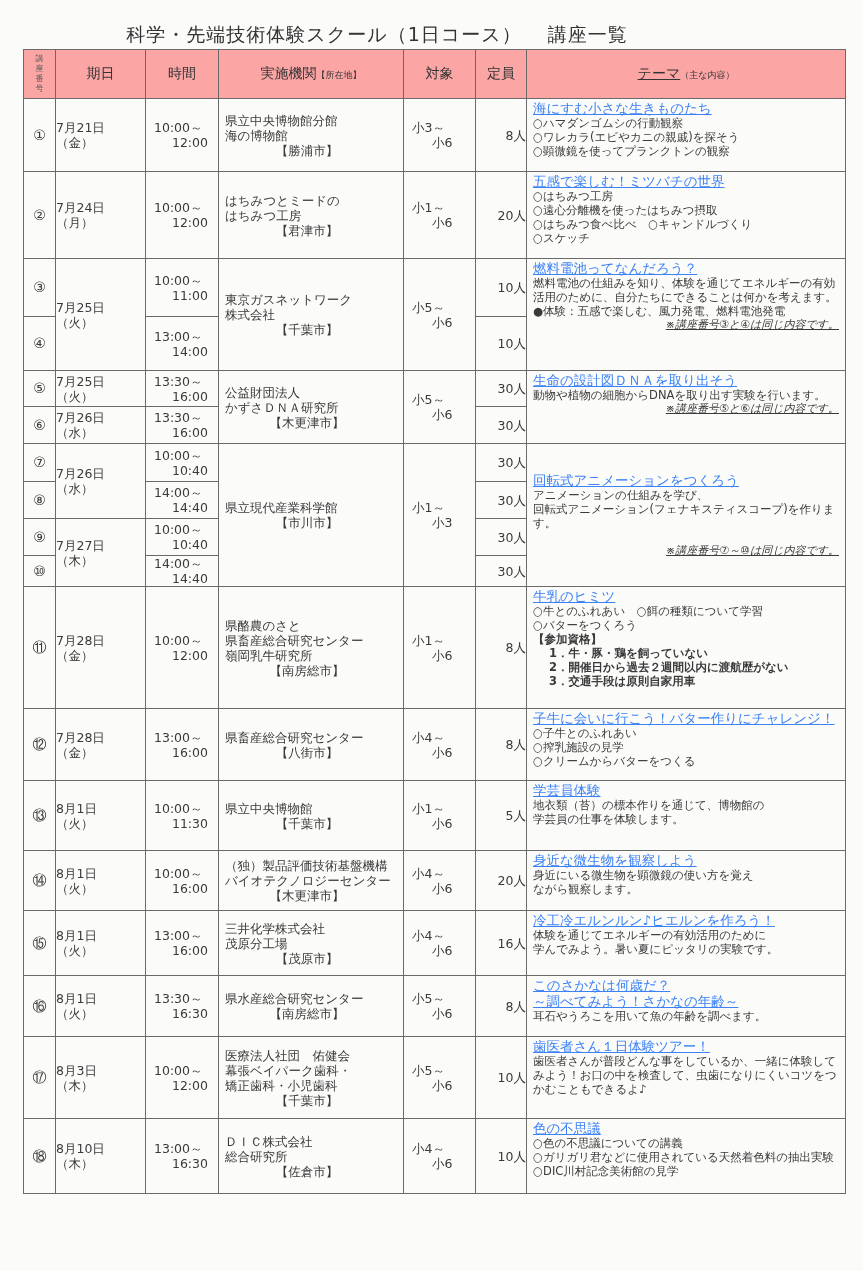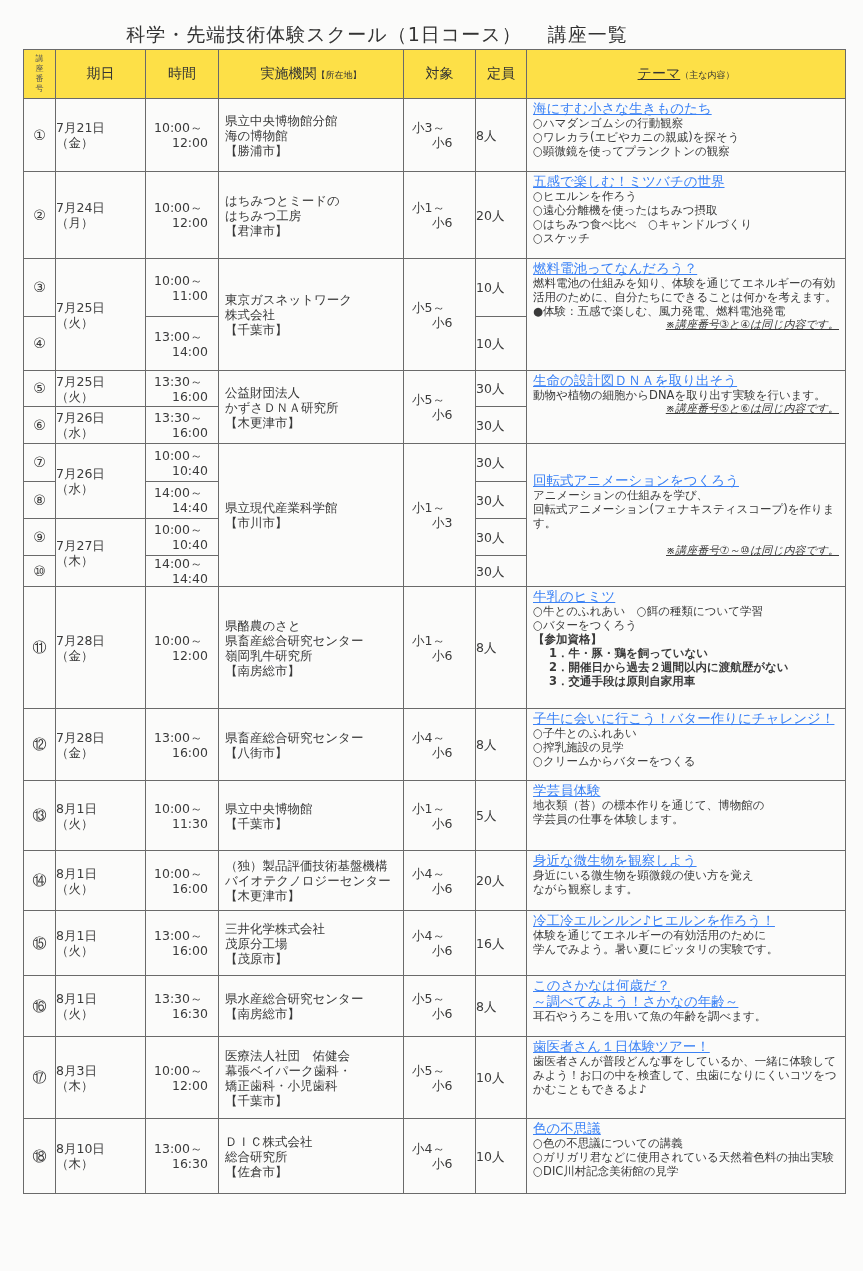--- a/index.html
+++ b/index.html
@@ -2,34 +2,34 @@
 <html><head>
 <meta charset="utf-8">
 <style>
   html,body{margin:0;padding:0;background:#fbfbfa;}
   body{width:863px;height:1271px;position:relative;overflow:hidden;
        font-family:"DejaVu Sans","Liberation Sans",sans-serif;color:#3a3a3a;}
   .title{position:absolute;left:0;width:754px;top:22px;text-align:center;font-size:19px;color:#333;letter-spacing:1px;}
   .title .sp{display:inline-block;width:26px;}
   table{position:absolute;left:23px;top:49px;border-collapse:collapse;table-layout:fixed;width:822px;}
   td,th{border:1px solid #6a6a6a;font-weight:normal;padding:0;vertical-align:middle;}
-  th{background:#fde047;height:48px;font-size:14px;color:#333;}
+  th{background:#fca5a5;height:48px;font-size:14px;color:#333;}
   th.no{font-size:8px;line-height:10px;color:#555;}
   th .small{font-size:9px;}
   th .u{text-decoration:underline;}
   td{font-size:12.5px;line-height:15px;}
   td.no{text-align:center;font-size:14px;}
   td.date{text-align:left;}
   td.time{text-align:right;padding-right:10px;}
   td.time .s{display:block;text-align:left;padding-left:8px;}
   td.org{padding:2px 6px;}
-  td.org .loc{display:block;text-align:left;padding-right:8px;}
+  td.org .loc{display:block;text-align:center;padding-right:8px;}
   td.tgt{padding-left:8px;}
   td.tgt .b{display:block;padding-left:20px;}
-  td.cap{text-align:left;}
+  td.cap{text-align:right;}
   td.theme{padding:1px 6px;font-size:11.5px;line-height:14px;vertical-align:top;}
   .tt{text-decoration:underline;font-size:13.5px;line-height:16px;display:block;color:#3b82f6;}
   .ln{display:block;}
   .bold{font-weight:bold;display:block;}
   .ind{padding-left:10px;}
   .note{display:block;text-align:right;font-style:italic;text-decoration:underline;font-size:11px;}
   .logo{position:absolute;left:752px;top:1284px;font-size:19px;font-weight:bold;color:#777;letter-spacing:-0.5px;}
   .logo small{position:absolute;left:58px;top:-8px;font-size:5px;font-weight:normal;}
 </style>
 </head>
@@ -101,21 +101,21 @@
           <span class="ln">はちみつ工房</span>
           <span class="loc">【君津市】</span>
         </td>
         <td class="tgt" rowspan="1">
           <span class="ln">小1～</span>
           <span class="b">小6</span>
         </td>
         <td class="cap">20人</td>
         <td class="theme" rowspan="1">
           <span class="tt">五感で楽しむ！ミツバチの世界</span>
-          <span class="ln">○ヒエルンを作ろう</span>
+          <span class="ln">○はちみつ工房</span>
           <span class="ln">○遠心分離機を使ったはちみつ摂取</span>
           <span class="ln">○はちみつ食べ比べ　○キャンドルづくり</span>
           <span class="ln">○スケッチ</span>
         </td>
       </tr>
       <tr style="height: 58px;">
         <td class="no">③</td>
         <td class="date" rowspan="2">
           <span class="ln">7月25日</span>
           <span class="ln">（火）</span>

